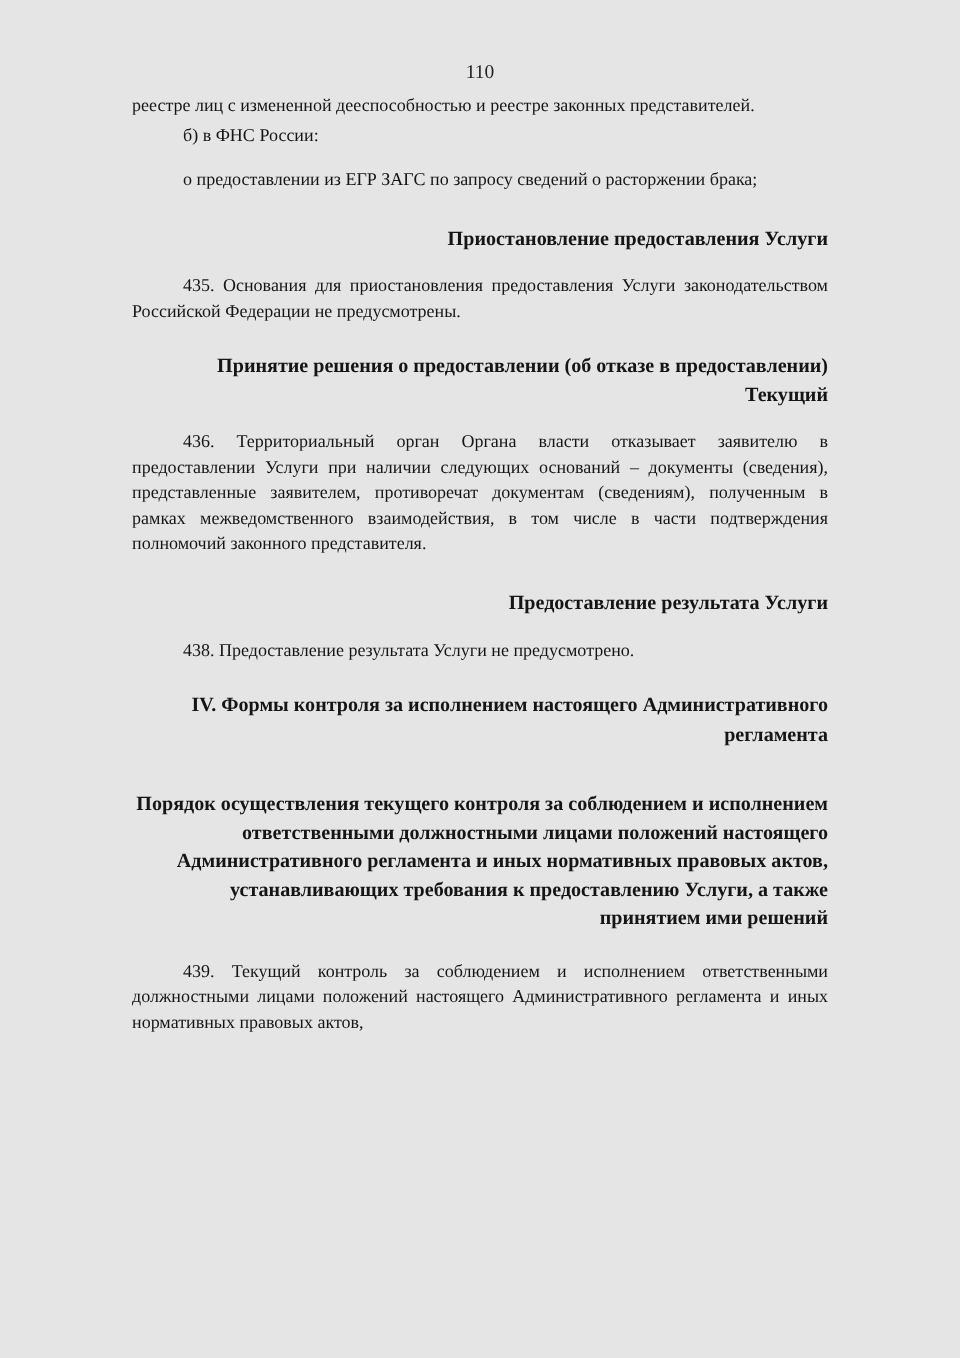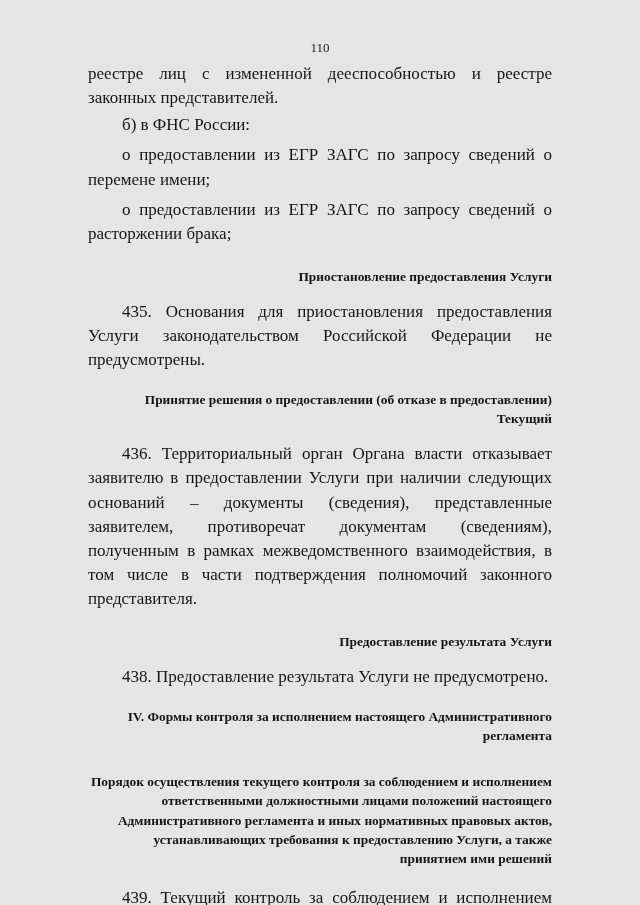--- a/index.html
+++ b/index.html
@@ -26,21 +26,21 @@
     color: #222;
   }
   .body {
     position: absolute;
     top: 62px;
     left: 88px;
     width: 464px;
   }
   p {
     margin: 0;
-    font-size: 17px;
+    font-size: 12px;
     line-height: 1.42;
     text-align: justify;
     text-justify: inter-word;
     color: #151515;
   }
   p.indent {
     text-indent: 34px;
   }
   p.noindent {
     text-indent: 0;
@@ -68,21 +68,20 @@
   <div class="body">
 
     <p class="noindent">реестре лиц с измененной дееспособностью и реестре законных представителей.</p>
     <div class="gap-s"></div>
 
     <p class="indent">б) в ФНС России:</p>
     <div class="gap-s"></div>
 
     <div class="gap-s"></div>
 
-    <p class="indent">о предоставлении из ЕГР ЗАГС по запросу сведений о перемене имени;</p>
     <div class="gap-s"></div>
 
     <div class="gap-s"></div>
 
     <p class="indent">о предоставлении из ЕГР ЗАГС по запросу сведений о расторжении брака;</p>
     <div class="gap-s"></div>
 
 
     <div class="gap-xl"></div>
     <p class="heading">Приостановление предоставления Услуги</p>

